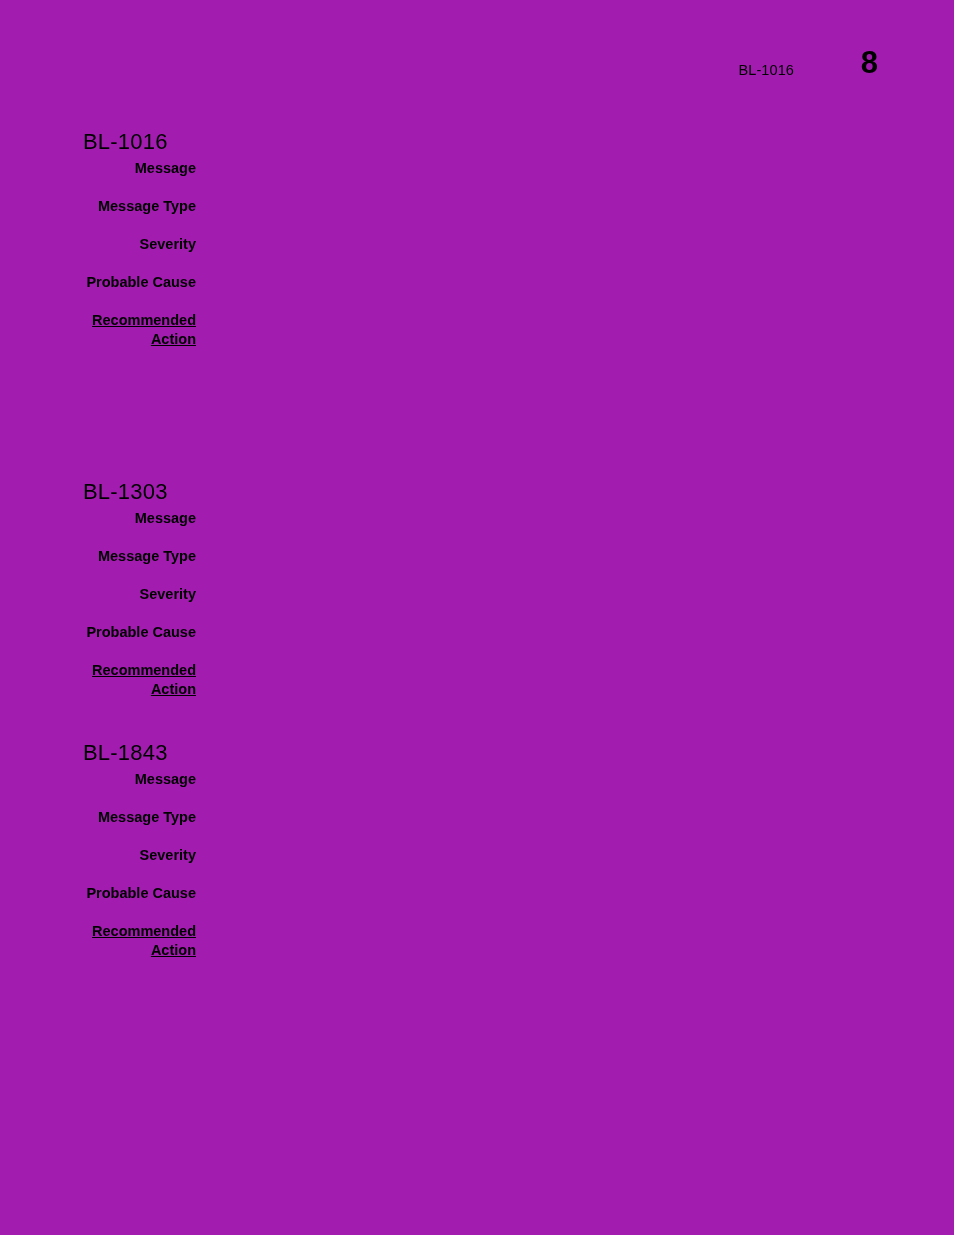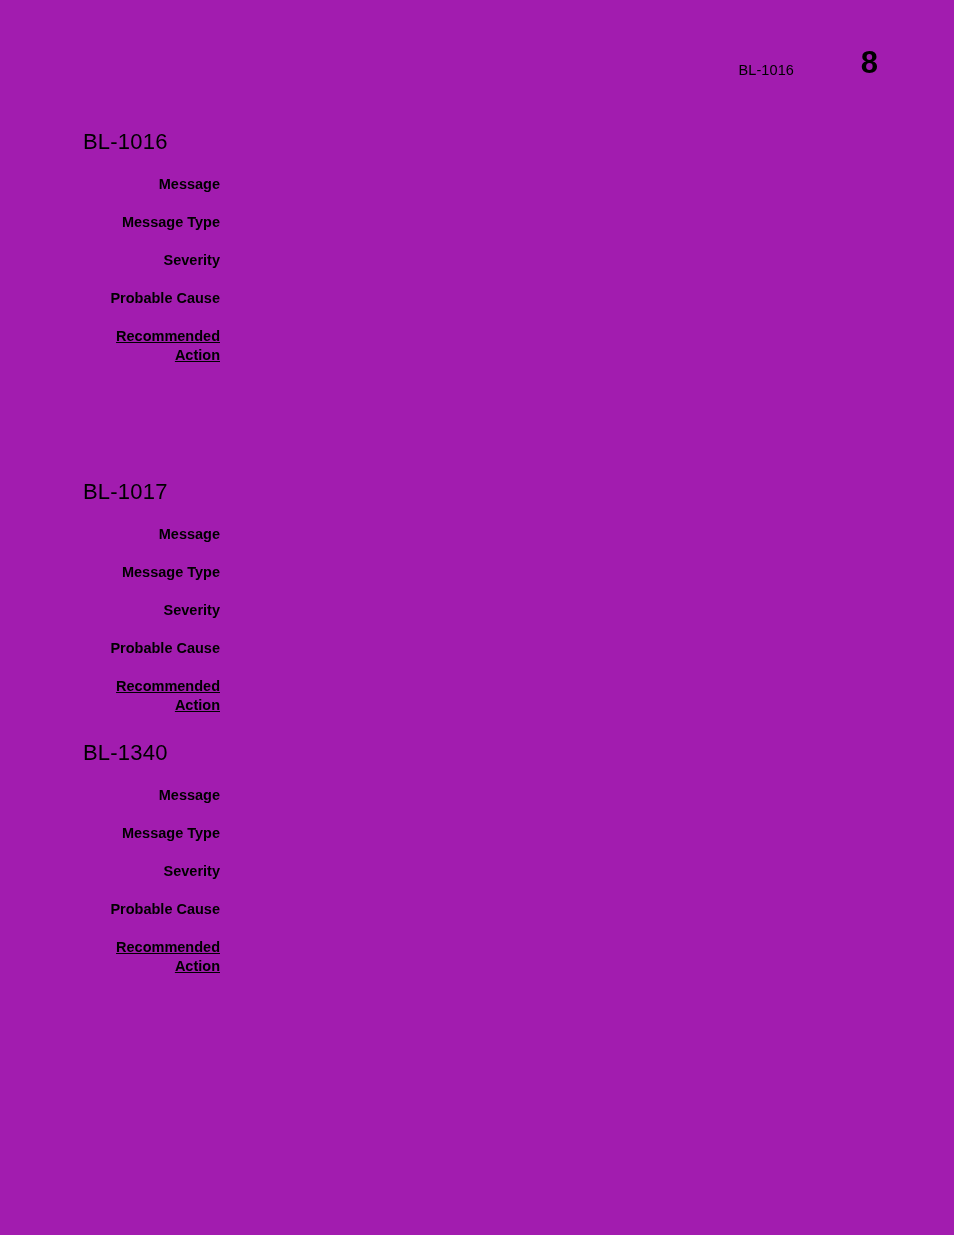--- a/index.html
+++ b/index.html
@@ -61,23 +61,22 @@
     font-size: 22px;
     font-weight: 400;
     letter-spacing: 0.2px;
     color: #000000;
     line-height: 1;
     white-space: nowrap;
   }
   .fields {
     position: absolute;
     left: 0;
-    top: 44px;
+    top: 28px;
     width: 872px;
-    padding-left: 24px;
   }
   .field-row {
     position: relative;
     display: flex;
     align-items: flex-start;
     margin-bottom: 19px;
   }
   .field-row:last-child {
     margin-bottom: 0;
     text-decoration: underline;
@@ -135,21 +134,21 @@
       </div>
       <div class="field-row">
         <div class="field-label">Recommended
 Action</div>
         <div class="field-value"></div>
       </div>
     </div>
   </div>
 
   <div class="section" style="top:481px;">
-    <div class="section-title">BL-1017</div>
+    <div class="section-title">BL-1303</div>
     <div class="fields">
       <div class="field-row">
         <div class="field-label">Message</div>
         <div class="field-value"></div>
       </div>
       <div class="field-row">
         <div class="field-label">Message Type</div>
         <div class="field-value"></div>
       </div>
       <div class="field-row">
@@ -162,21 +161,21 @@
       </div>
       <div class="field-row">
         <div class="field-label">Recommended
 Action</div>
         <div class="field-value"></div>
       </div>
     </div>
   </div>
 
   <div class="section" style="top:742px;">
-    <div class="section-title">BL-1340</div>
+    <div class="section-title">BL-1843</div>
     <div class="fields">
       <div class="field-row">
         <div class="field-label">Message</div>
         <div class="field-value"></div>
       </div>
       <div class="field-row">
         <div class="field-label">Message Type</div>
         <div class="field-value"></div>
       </div>
       <div class="field-row">

